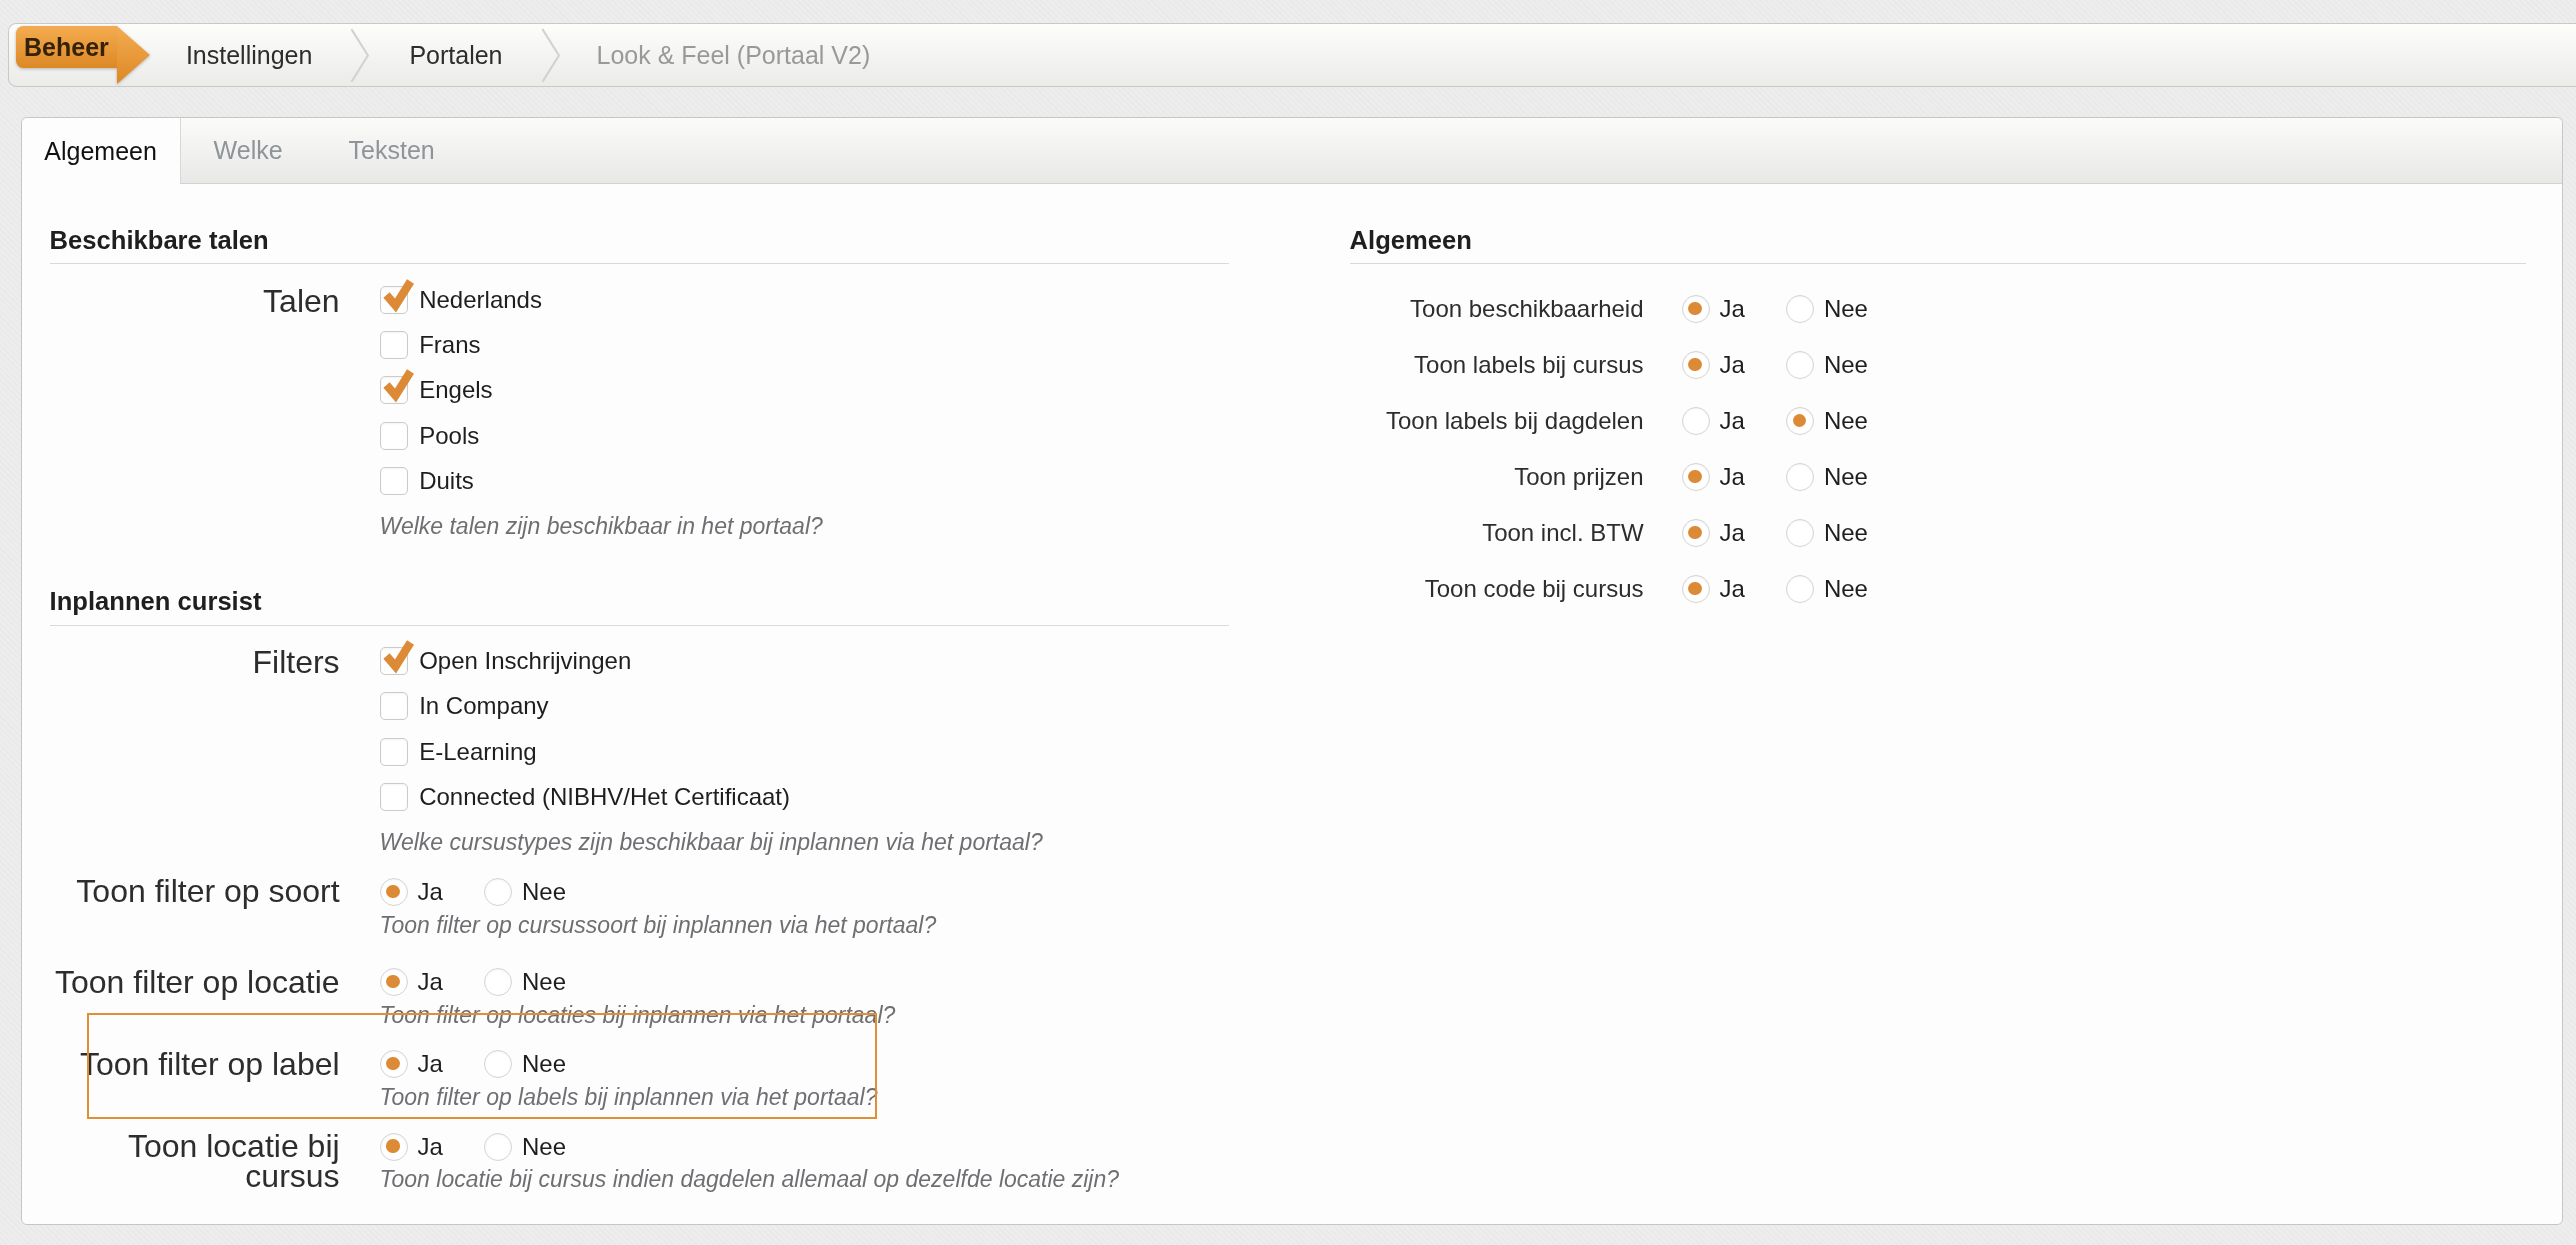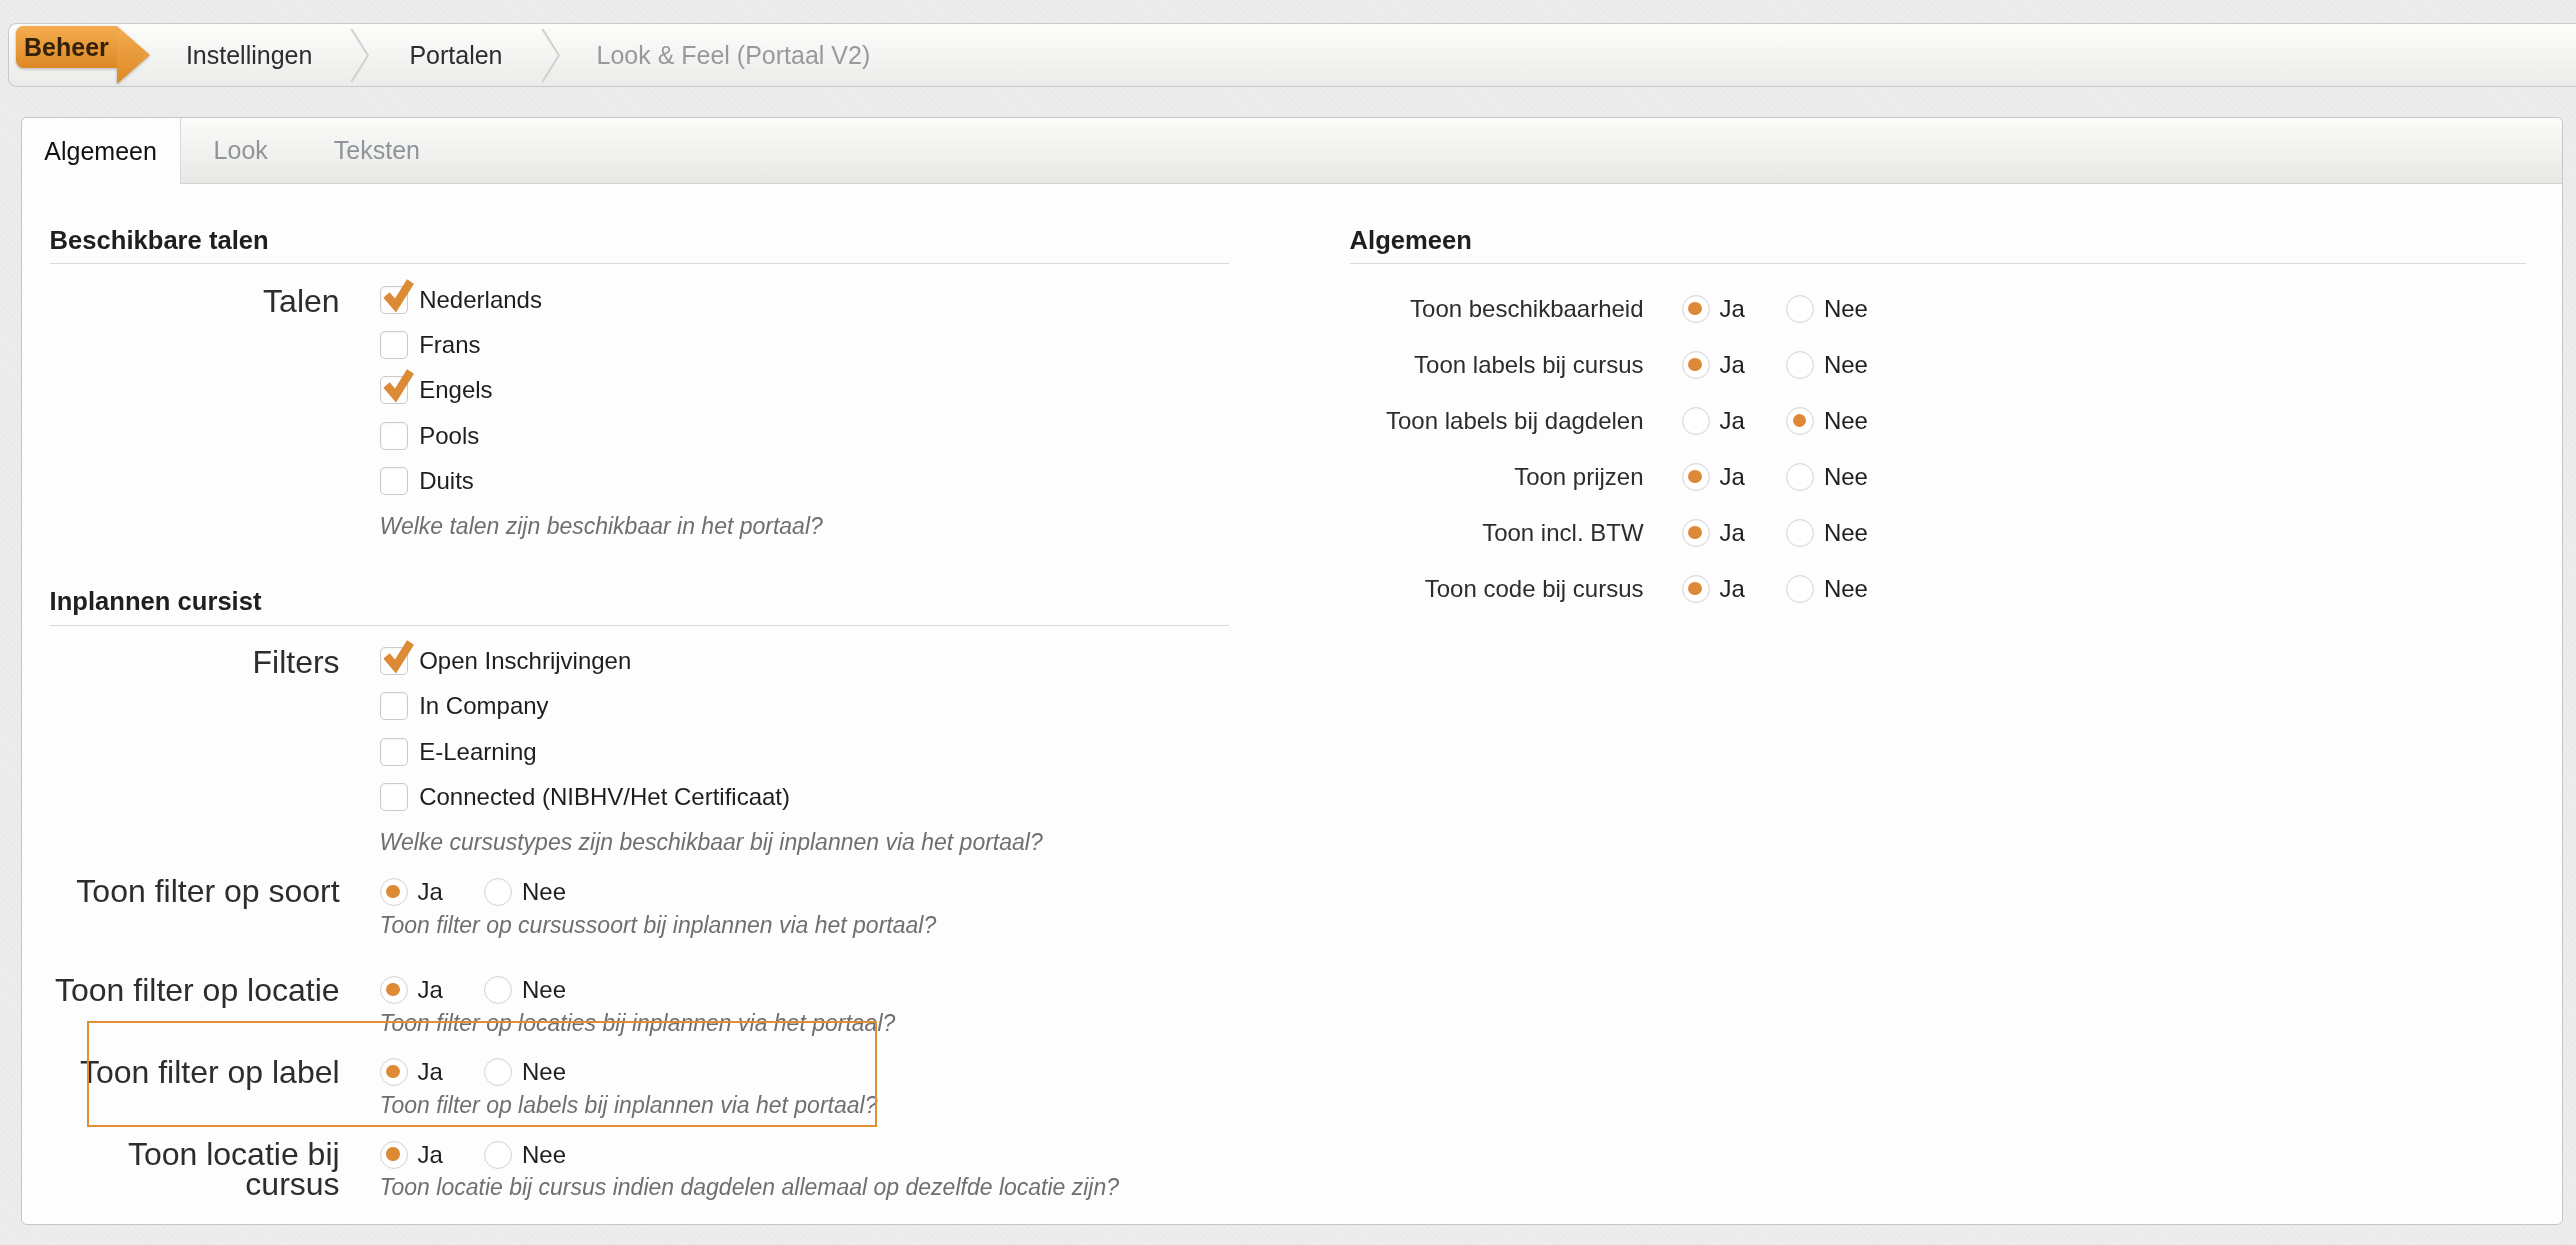--- a/index.html
+++ b/index.html
@@ -146,21 +146,21 @@
       <polyline points="4,5 24,37 4,69" fill="none" stroke="#d2d2d0" stroke-width="2.5"></polyline>
     </svg>
   <div class="crumb-current">Look &amp; Feel (Portaal V2)</div>
 </div>
 
 <div class="panel">
 
   <div class="tabbar">
     <div class="tab-active">Algemeen</div>
     <div class="tabs-rest">
-      <div class="tab">Look</div>
+      <div class="tab">Welke</div>
       <div class="tab">Teksten</div>
     </div>
   </div>
 
   <div class="content">
 
     <div class="col-left">
 
       <h3>Beschikbare talen</h3>
 
@@ -234,21 +234,21 @@
           <div class="radio-line">
             <span class="radio on"></span>
             <span class="radio-lab">Ja</span>
             <span class="radio nee-gap"></span>
             <span class="radio-lab">Nee</span>
           </div>
           <div class="help">Toon filter op cursussoort bij inplannen via het portaal?</div>
         </div>
       </div>
 
-      <div class="form-row" style="margin-top:36px">
+      <div class="form-row" style="margin-top:28px">
         <div class="lbl">Toon filter op locatie</div>
         <div class="ctl">
           <div class="radio-line">
             <span class="radio on"></span>
             <span class="radio-lab">Ja</span>
             <span class="radio nee-gap"></span>
             <span class="radio-lab">Nee</span>
           </div>
           <div class="help">Toon filter op locaties bij inplannen via het portaal?</div>
         </div>

